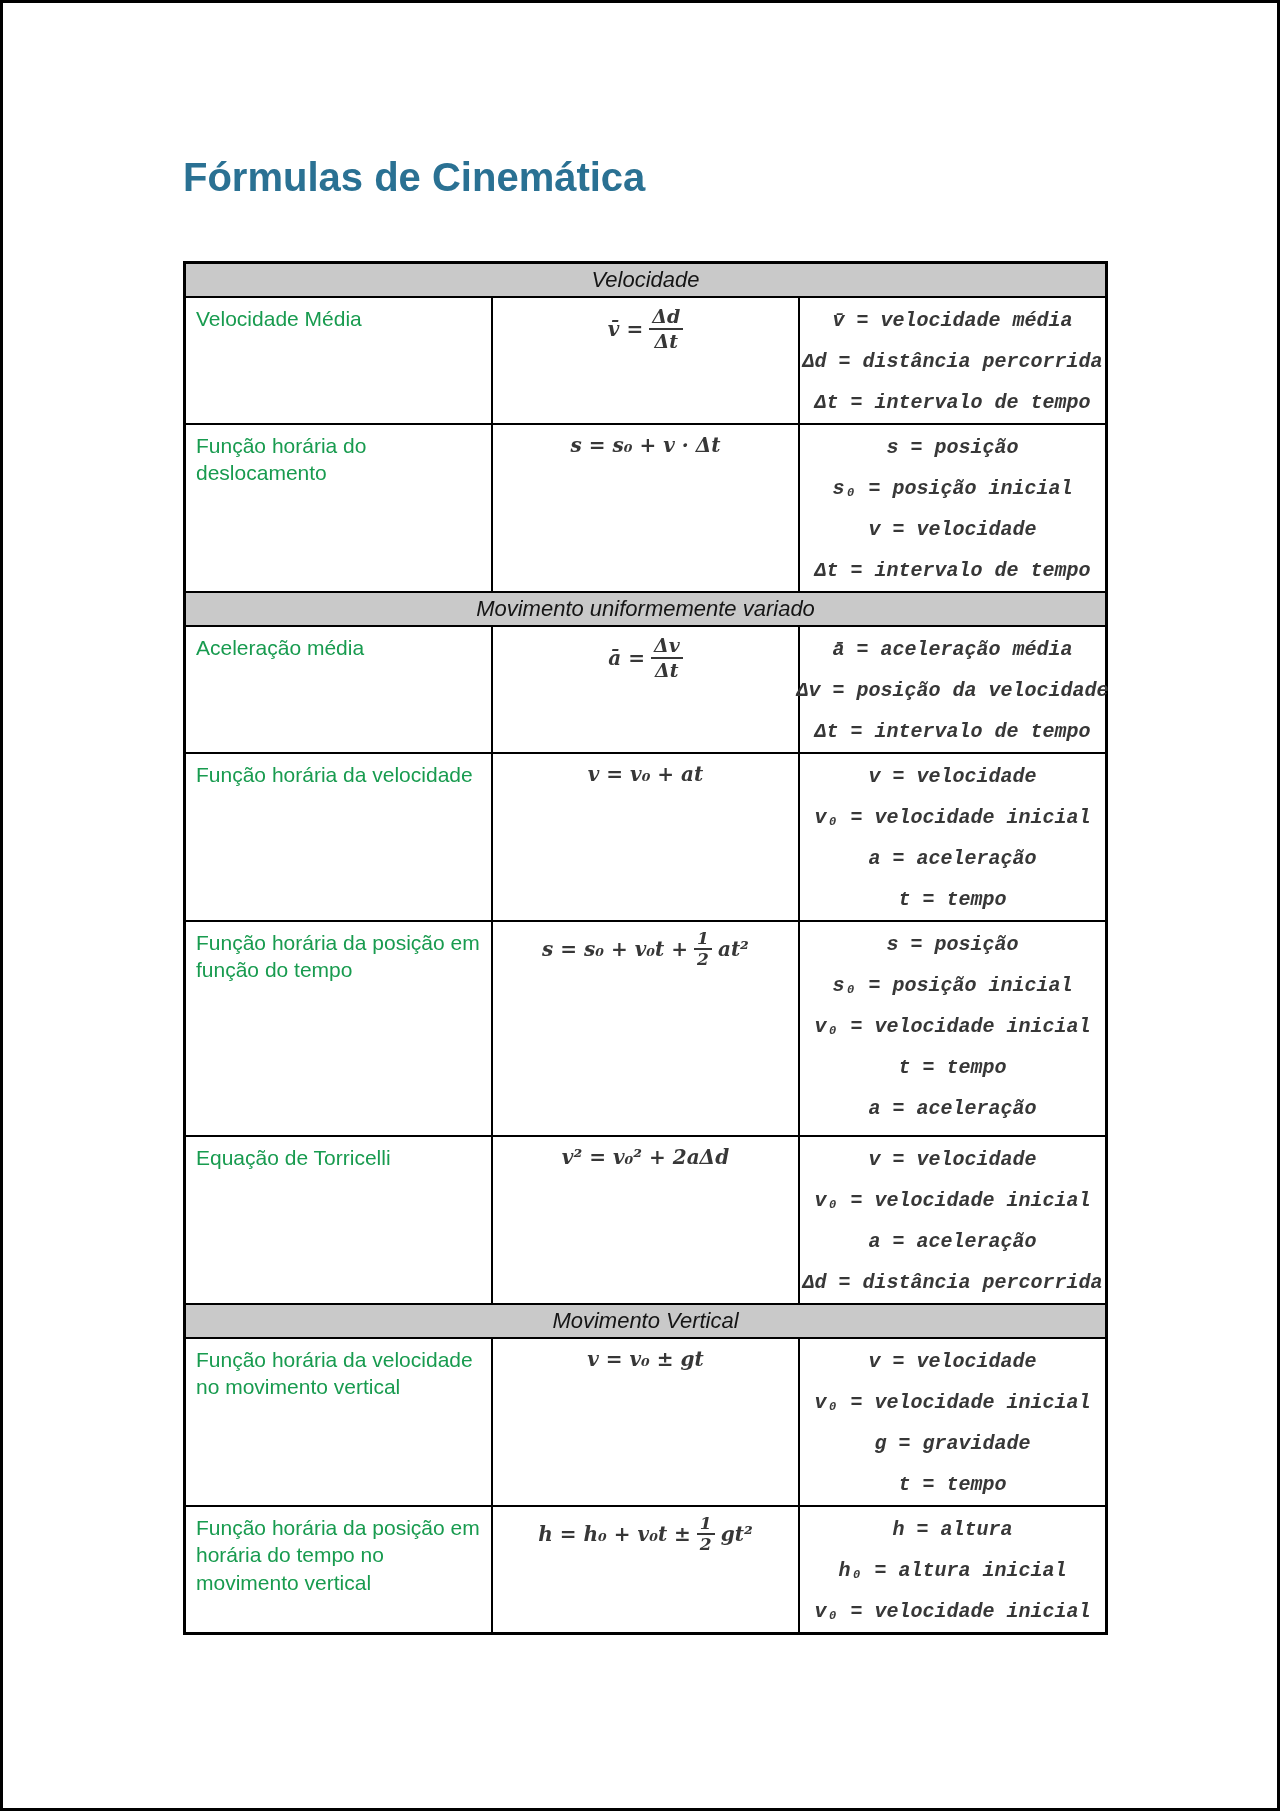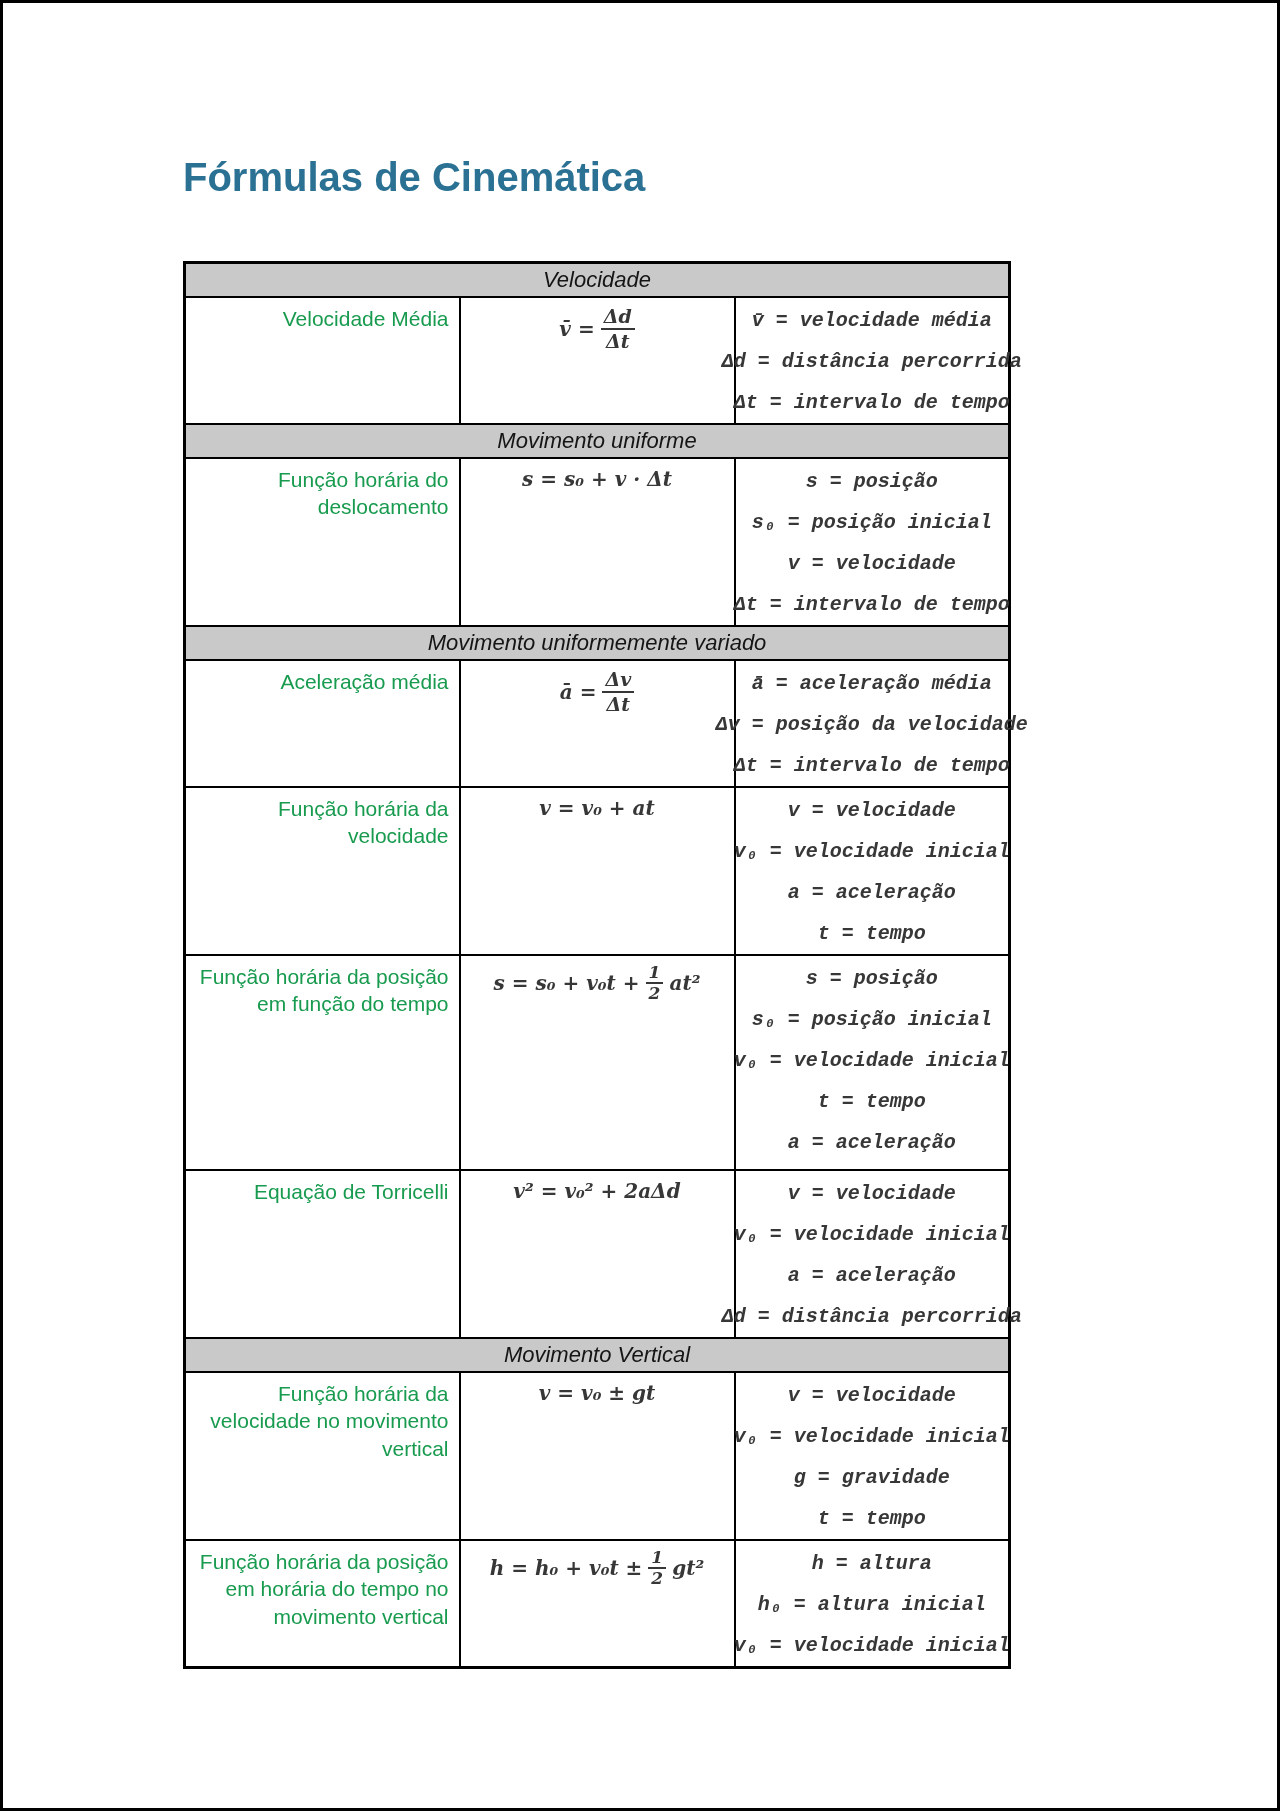--- a/index.html
+++ b/index.html
@@ -17,37 +17,37 @@
     font-size:40px;
     line-height:1.2;
     font-weight:bold;
     color:#2a7193;
     font-family:"Liberation Sans",sans-serif;
   }
   table.formula-table{
     border-collapse:collapse;
     table-layout:fixed;
     margin:60px 0 0 180px;
-    width:828px;
+    width:925px;
     border:3px solid #000;
   }
   td{border:2px solid #000;vertical-align:top;box-sizing:border-box;}
   tr.sec td{
     background:#c9c9c9;
     text-align:center;
     font-style:italic;
     font-size:22px;
     color:#151515;
     height:34px;
     vertical-align:middle;
     padding:0;
   }
   td.concept{
     width:288px;
-    text-align:right;
+    text-align:left;
     color:#189b4f;
     font-size:21px;
     line-height:1.32;
     padding:7px 10px 0 10px;
   }
   td.formula{width:224px;padding:6px 4px 0 4px;}
   td.defs{width:413px;padding:2px 6px 0 6px;}
   .formula-line{
     display:flex;
     justify-content:center;
@@ -105,23 +105,20 @@
             </span>
           </div>
         </td>
         <td class="defs">
           <div class="def">v̄ = velocidade média</div>
           <div class="def">Δd = distância percorrida</div>
           <div class="def">Δt = intervalo de tempo</div>
         </td>
       </tr>
 
-      <tr class="sec">
-        <td colspan="3">Movimento uniforme</td>
-      </tr>
       <tr class="h166">
         <td class="concept">
           <span>Função horária do deslocamento</span>
         </td>
         <td class="formula">
           <div class="formula-line">
             <span>s = s₀ + v · Δt</span>
           </div>
         </td>
         <td class="defs">

